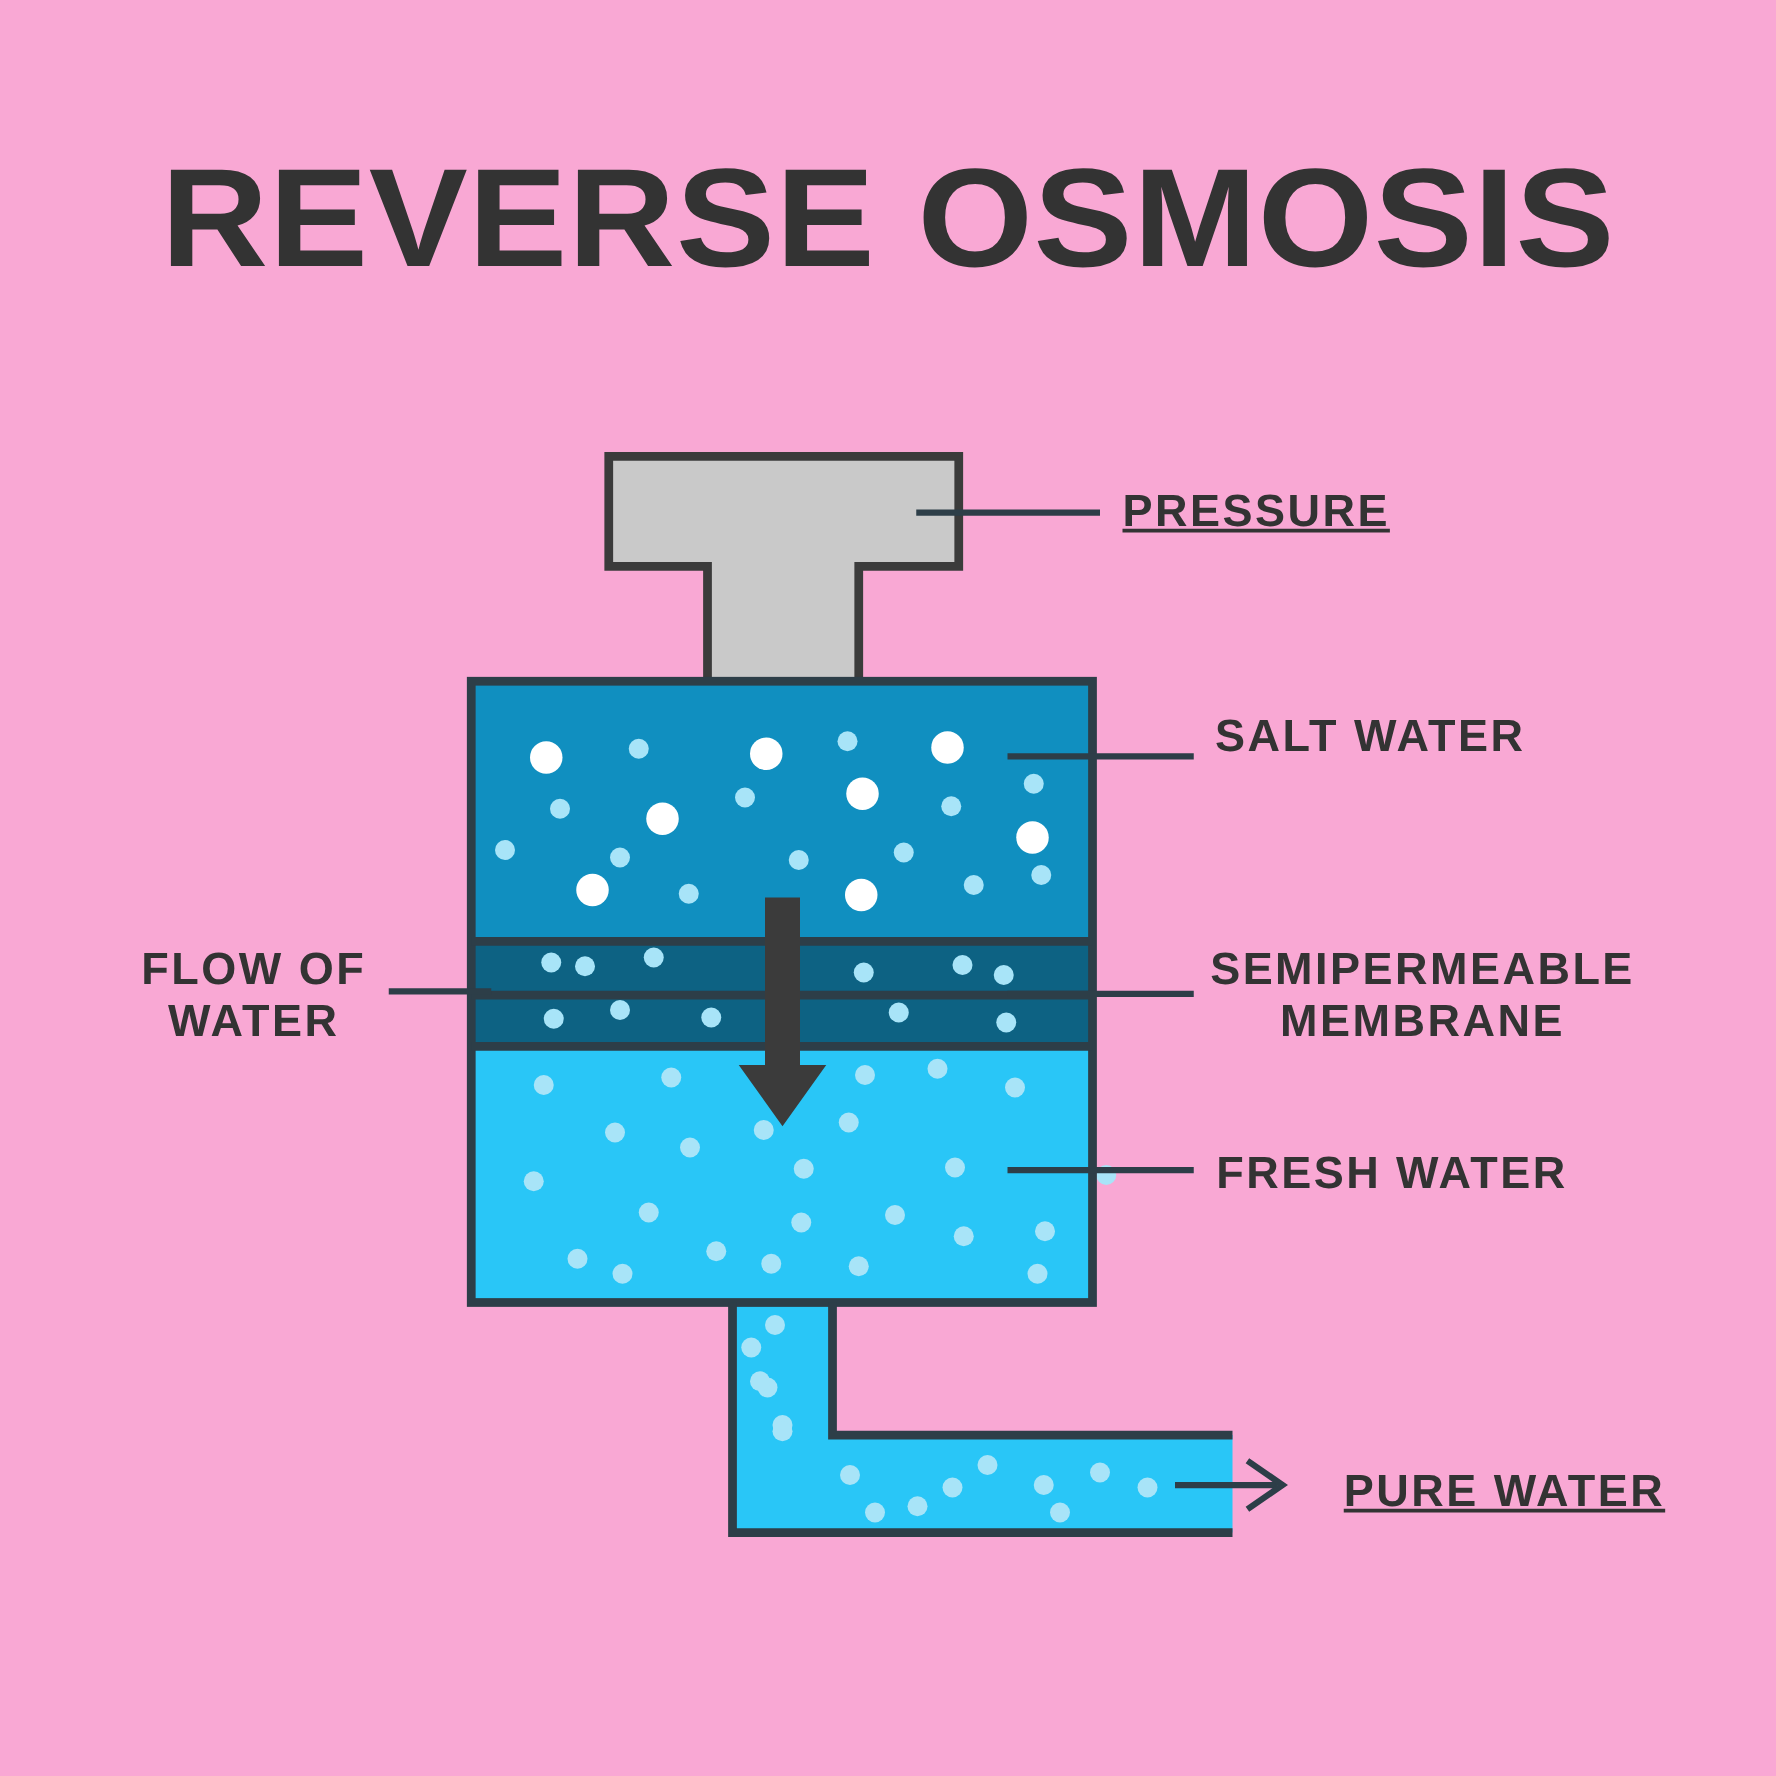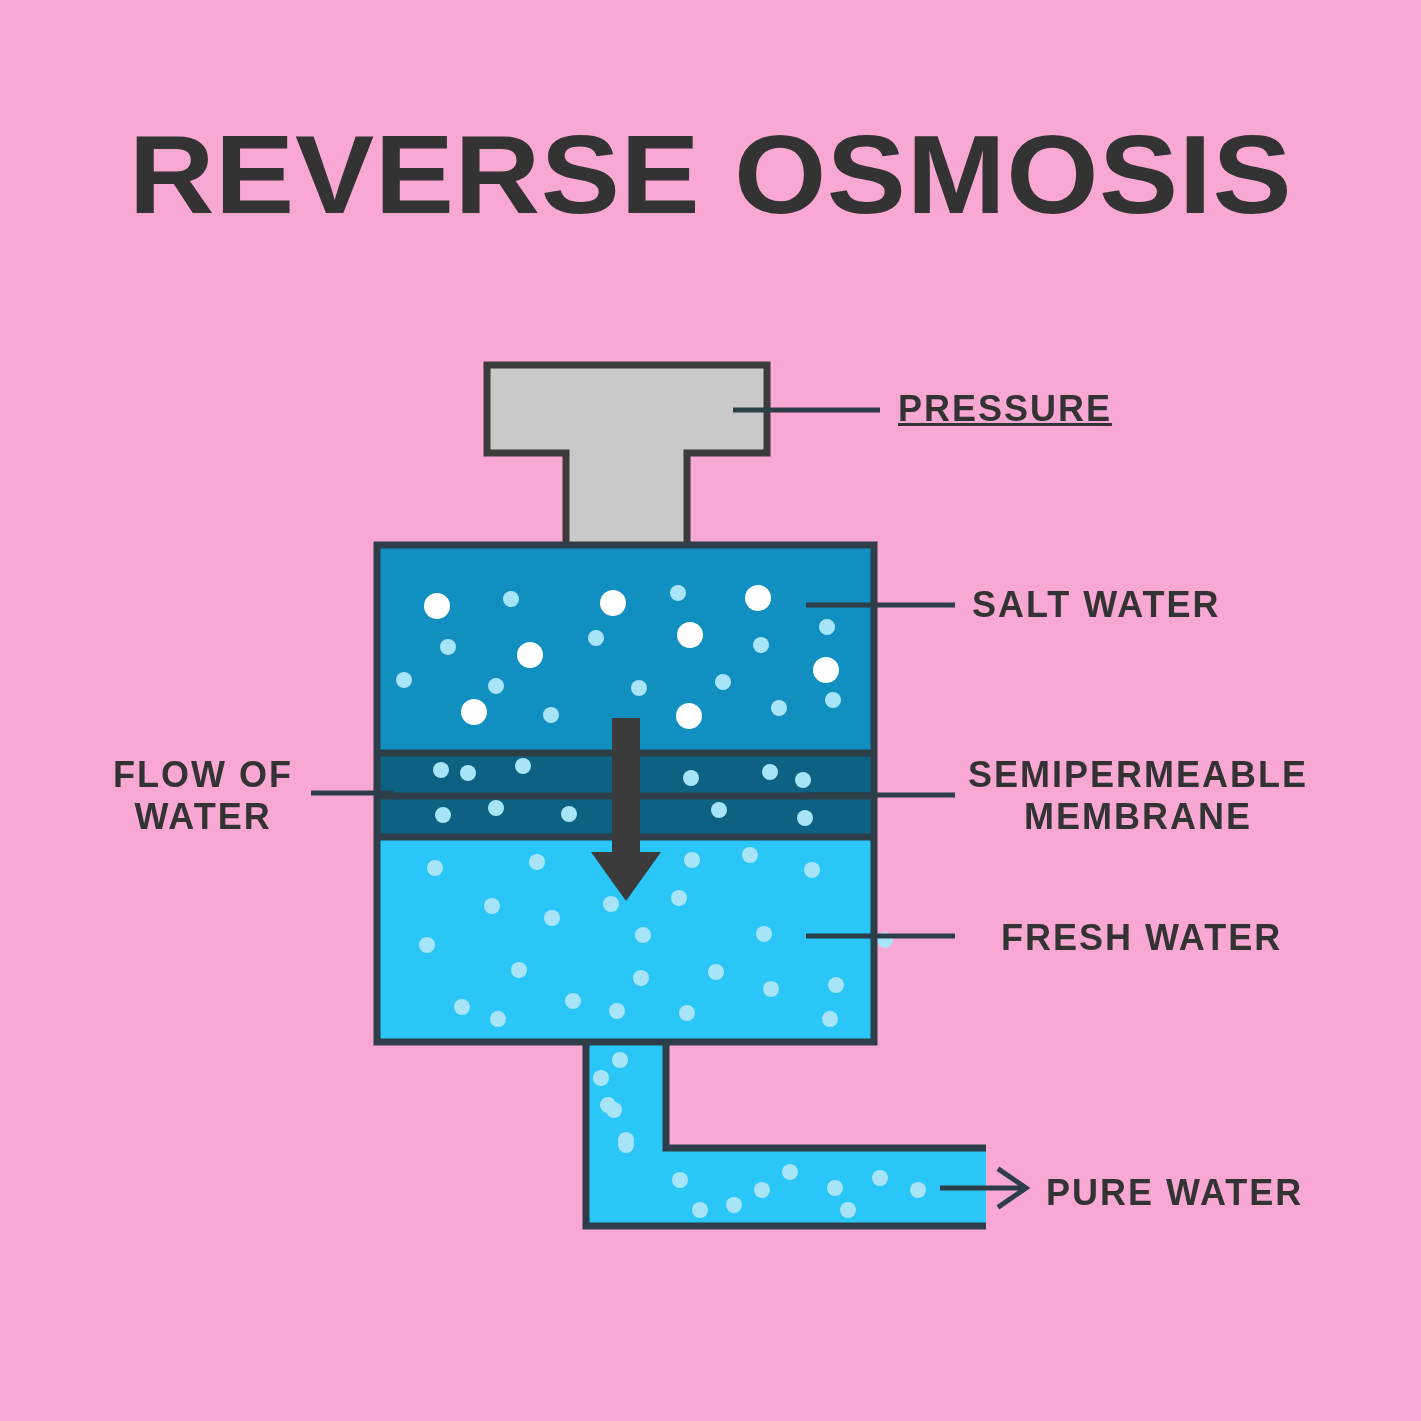--- a/index.html
+++ b/index.html
@@ -44,25 +44,25 @@
     letter-spacing: 0.005em;
     color: #333333;
     font-family: "Liberation Sans", sans-serif;
     transform: scaleX(1.06);
     transform-origin: 50% 50%;
   }
   .label {
     font-size: 36px;
   }
   #label-pressure   { left: 898px;  top: 388px; text-decoration: underline;  }
-  #label-salt-water { left: 972px;  top: 584px; text-align: center;  }
+  #label-salt-water { left: 972px;  top: 568px; text-align: center;  }
   #label-semiperm   { left: 968px;  top: 754px;  width: 340px; text-align: center; }
   #label-flow       { left: 112px;  top: 754px;  width: 182px; text-align: center; }
-  #label-fresh      { left: 973px;  top: 917px; margin-left: 28px;  }
-  #label-pure       { left: 1046px; top: 1172px; }
+  #label-fresh      { left: 973px;  top: 917px;  }
+  #label-pure       { left: 1075px; top: 1172px; text-decoration: underline; }
 </style>
 </head>
 <body>
 
 <div id="stage">
 
   <svg id="diagram" viewBox="0 0 1421 1421">
 
     <g>
       <path d="M487,365 L767,365 L767,453 L687,453 L687,552 L566,552 L566,453 L487,453 Z" fill="#c9c9c9" stroke="#3b3b3b" stroke-width="7" stroke-linejoin="miter"></path>

